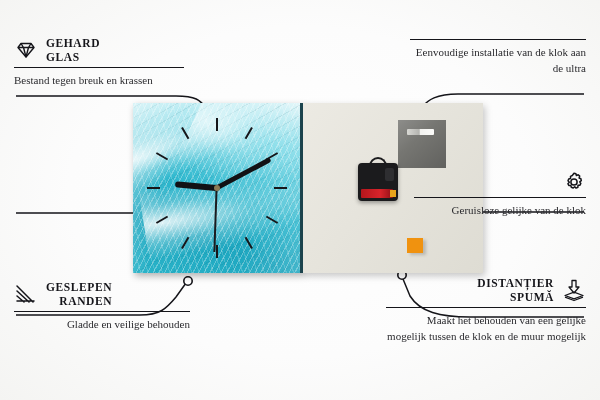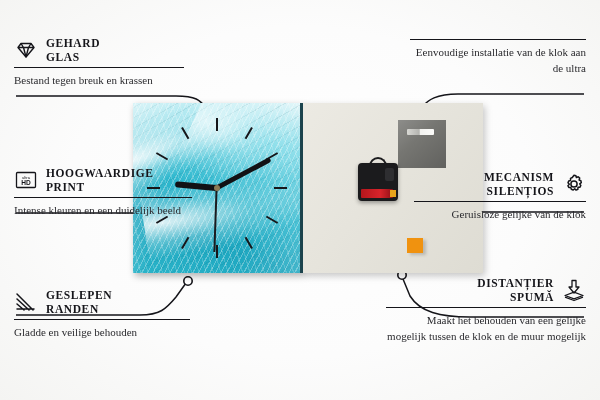--- a/index.html
+++ b/index.html
@@ -119,21 +119,21 @@
   .callout .rule { height:1.4px; background:#15151a; margin:3px 0 5px; }
   .callout .desc { font-size:11px; color:#2a2a2e; line-height:1.42; }
   .callout.right .head { flex-direction:row; justify-content:flex-end; }
   .callout.right .title,
   .callout.right .desc { text-align:right; }
   .ico { flex:0 0 auto; width:24px; height:24px; color:#15151a; }
   .ico svg { display:block; width:100%; height:100%; }
 
   .c1 { left:14px;  top:36px;  width:170px; }
   .c2 { left:14px;  top:166px; width:178px; }
-  .c3 { left:14px;  top:288px; width:176px; }
+  .c3 { left:14px;  top:280px; width:176px;text-align:right; }
   .c4 { right:14px; top:36px;  width:176px; }
   .c5 { right:14px; top:170px; width:172px; }
   .c6 { right:14px; top:276px; width:200px; }
 
   #lines { position:absolute; inset:0; pointer-events:none; }
 </style>
 </head>
 <body>
 
 <div id="stage">
@@ -229,36 +229,20 @@
         </svg>
       </span>
       <span class="title">
         <span>GEHARD</span><br><span>GLAS</span>
       </span>
     </div>
     <div class="rule"></div>
     <div class="desc">Bestand tegen breuk en krassen</div>
   </div>
 
-  <div class="callout left c2">
-    <div class="head">
-      <span class="ico">
-        <svg viewBox="0 0 24 24" fill="none" stroke="currentColor" stroke-width="1.3">
-          <rect x="2.5" y="4.5" width="19" height="15" rx="1"></rect>
-          <text x="12" y="11.2" font-family="Liberation Sans, sans-serif" font-size="4.2" fill="currentColor" stroke="none" text-anchor="middle">ultra</text>
-          <text x="12" y="17.4" font-family="Liberation Sans, sans-serif" font-size="6.6" font-weight="bold" fill="currentColor" stroke="none" text-anchor="middle">HD</text>
-        </svg>
-      </span>
-      <span class="title">
-        <span>HOOGWAARDIGE</span><br><span>PRINT</span>
-      </span>
-    </div>
-    <div class="rule"></div>
-    <div class="desc">Intense kleuren en een duidelijk beeld</div>
-  </div>
 
   <div class="callout left c3">
     <div class="head">
       <span class="ico">
         <svg viewBox="0 0 24 24" fill="none" stroke="currentColor" stroke-width="1.5" stroke-linecap="round">
           <path d="M3 4 L19 20 M3 9 L15 20 M3 14 L10 20 M3 19 H20"></path>
         </svg>
       </span>
       <span class="title">
         <span>GESLEPEN</span><br><span>RANDEN</span>
@@ -268,23 +252,20 @@
     <div class="desc">Gladde en veilige behouden</div>
   </div>
 
   <div class="callout right c4">
     <div class="rule"></div>
     <div class="desc">Eenvoudige installatie van de klok aan de ultra</div>
   </div>
 
   <div class="callout right c5">
     <div class="head">
-      <span class="title">
-        <span>MECANISM</span><br><span>SILENȚIOS</span>
-      </span>
       <span class="ico">
         <svg viewBox="0 0 24 24" fill="none" stroke="currentColor" stroke-width="1.5" stroke-linejoin="round">
           <path d="M12 3.2 l1.9 .5 .5 1.9 1.8 -.8 1.5 1.3 -.6 1.9 1.8 .8 .4 1.9 -1.6 1.1 1.1 1.6 -.8 1.8 -2 .1 -.1 2 -1.8 .8 -1.4 -1.4 -1.5 1.3 -1.9 -.7 -.5 -1.9 -2 .1 -.9 -1.8 1.4 -1.4 -1.3 -1.5 .7 -1.9 1.9 -.5 -.1 -2 1.8 -.9 z"></path>
           <circle cx="12" cy="12" r="3.1"></circle>
         </svg>
       </span>
     </div>
     <div class="rule"></div>
     <div class="desc">Geruisloze gelijke van de klok</div>
   </div>

